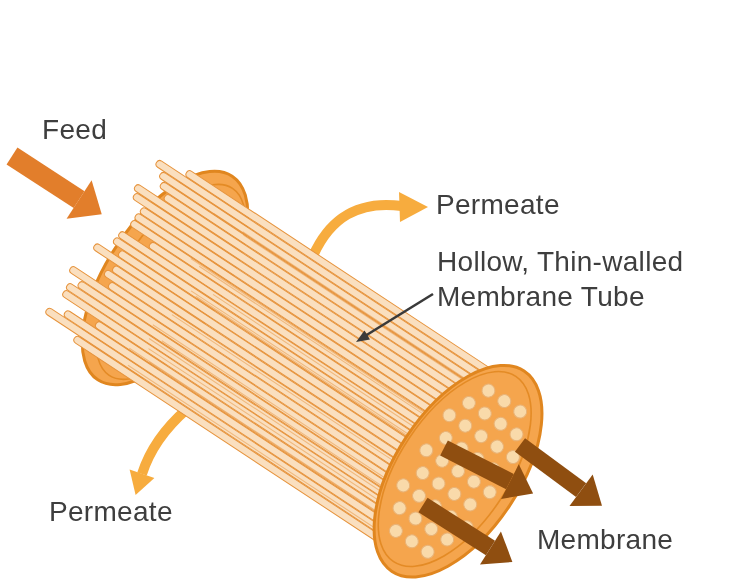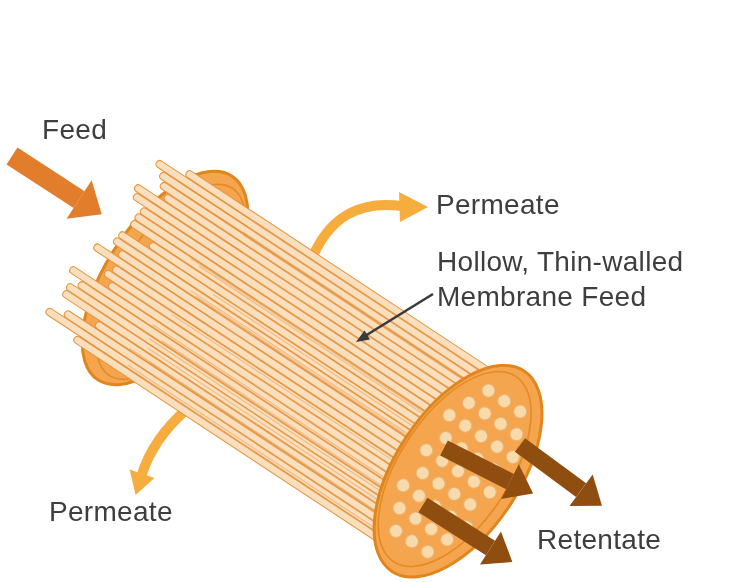--- a/index.html
+++ b/index.html
@@ -166,19 +166,19 @@
       <polygon class="pointer-head" points="356,304 364.5,292.5 370,301.5"></polygon>
     </g>
   </svg>
 
   <div class="label" style="left:42px;top:74px">Feed</div>
 
   <div class="label" style="left:436px;top:149px">Permeate</div>
 
   <div class="label" style="left:437px;top:206px">
     <div>Hollow, Thin-walled</div>
-    <div>Membrane Feed</div>
+    <div>Membrane Tube</div>
   </div>
 
   <div class="label" style="left:49px;top:456px">Permeate</div>
 
-  <div class="label" style="left:537px;top:484px">Retentate</div>
+  <div class="label" style="left:537px;top:484px">Membrane</div>
 </div>
 
 </body></html>

